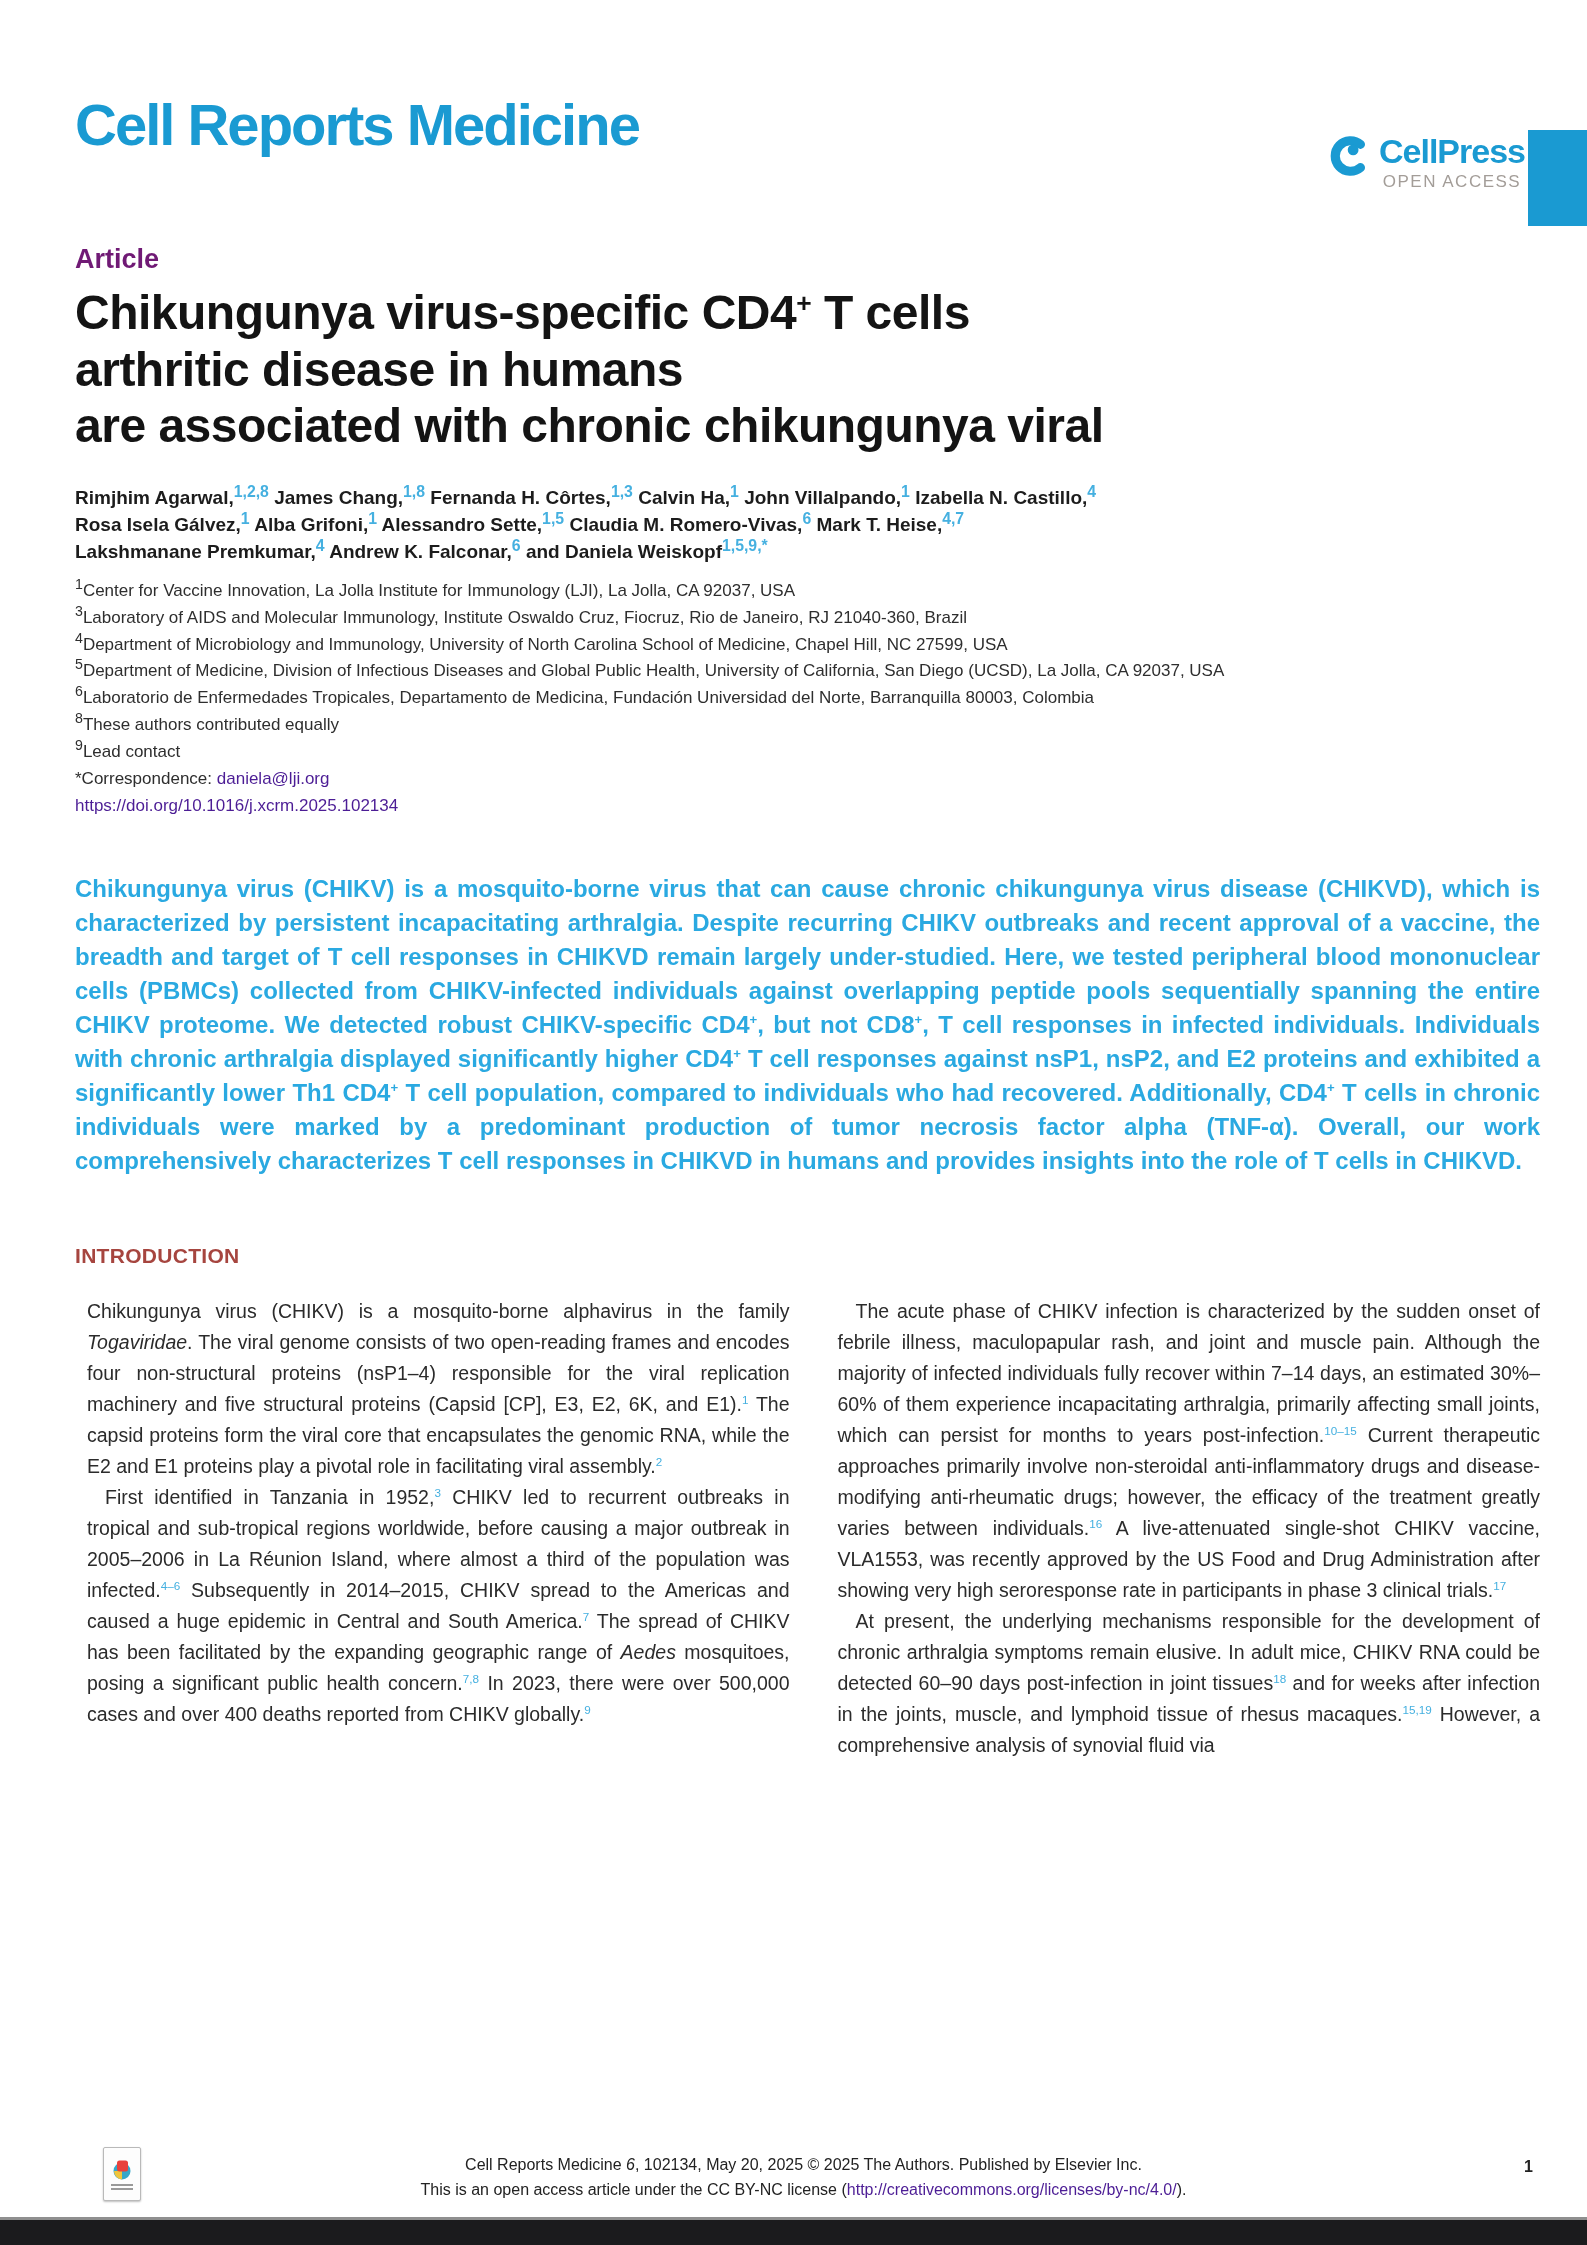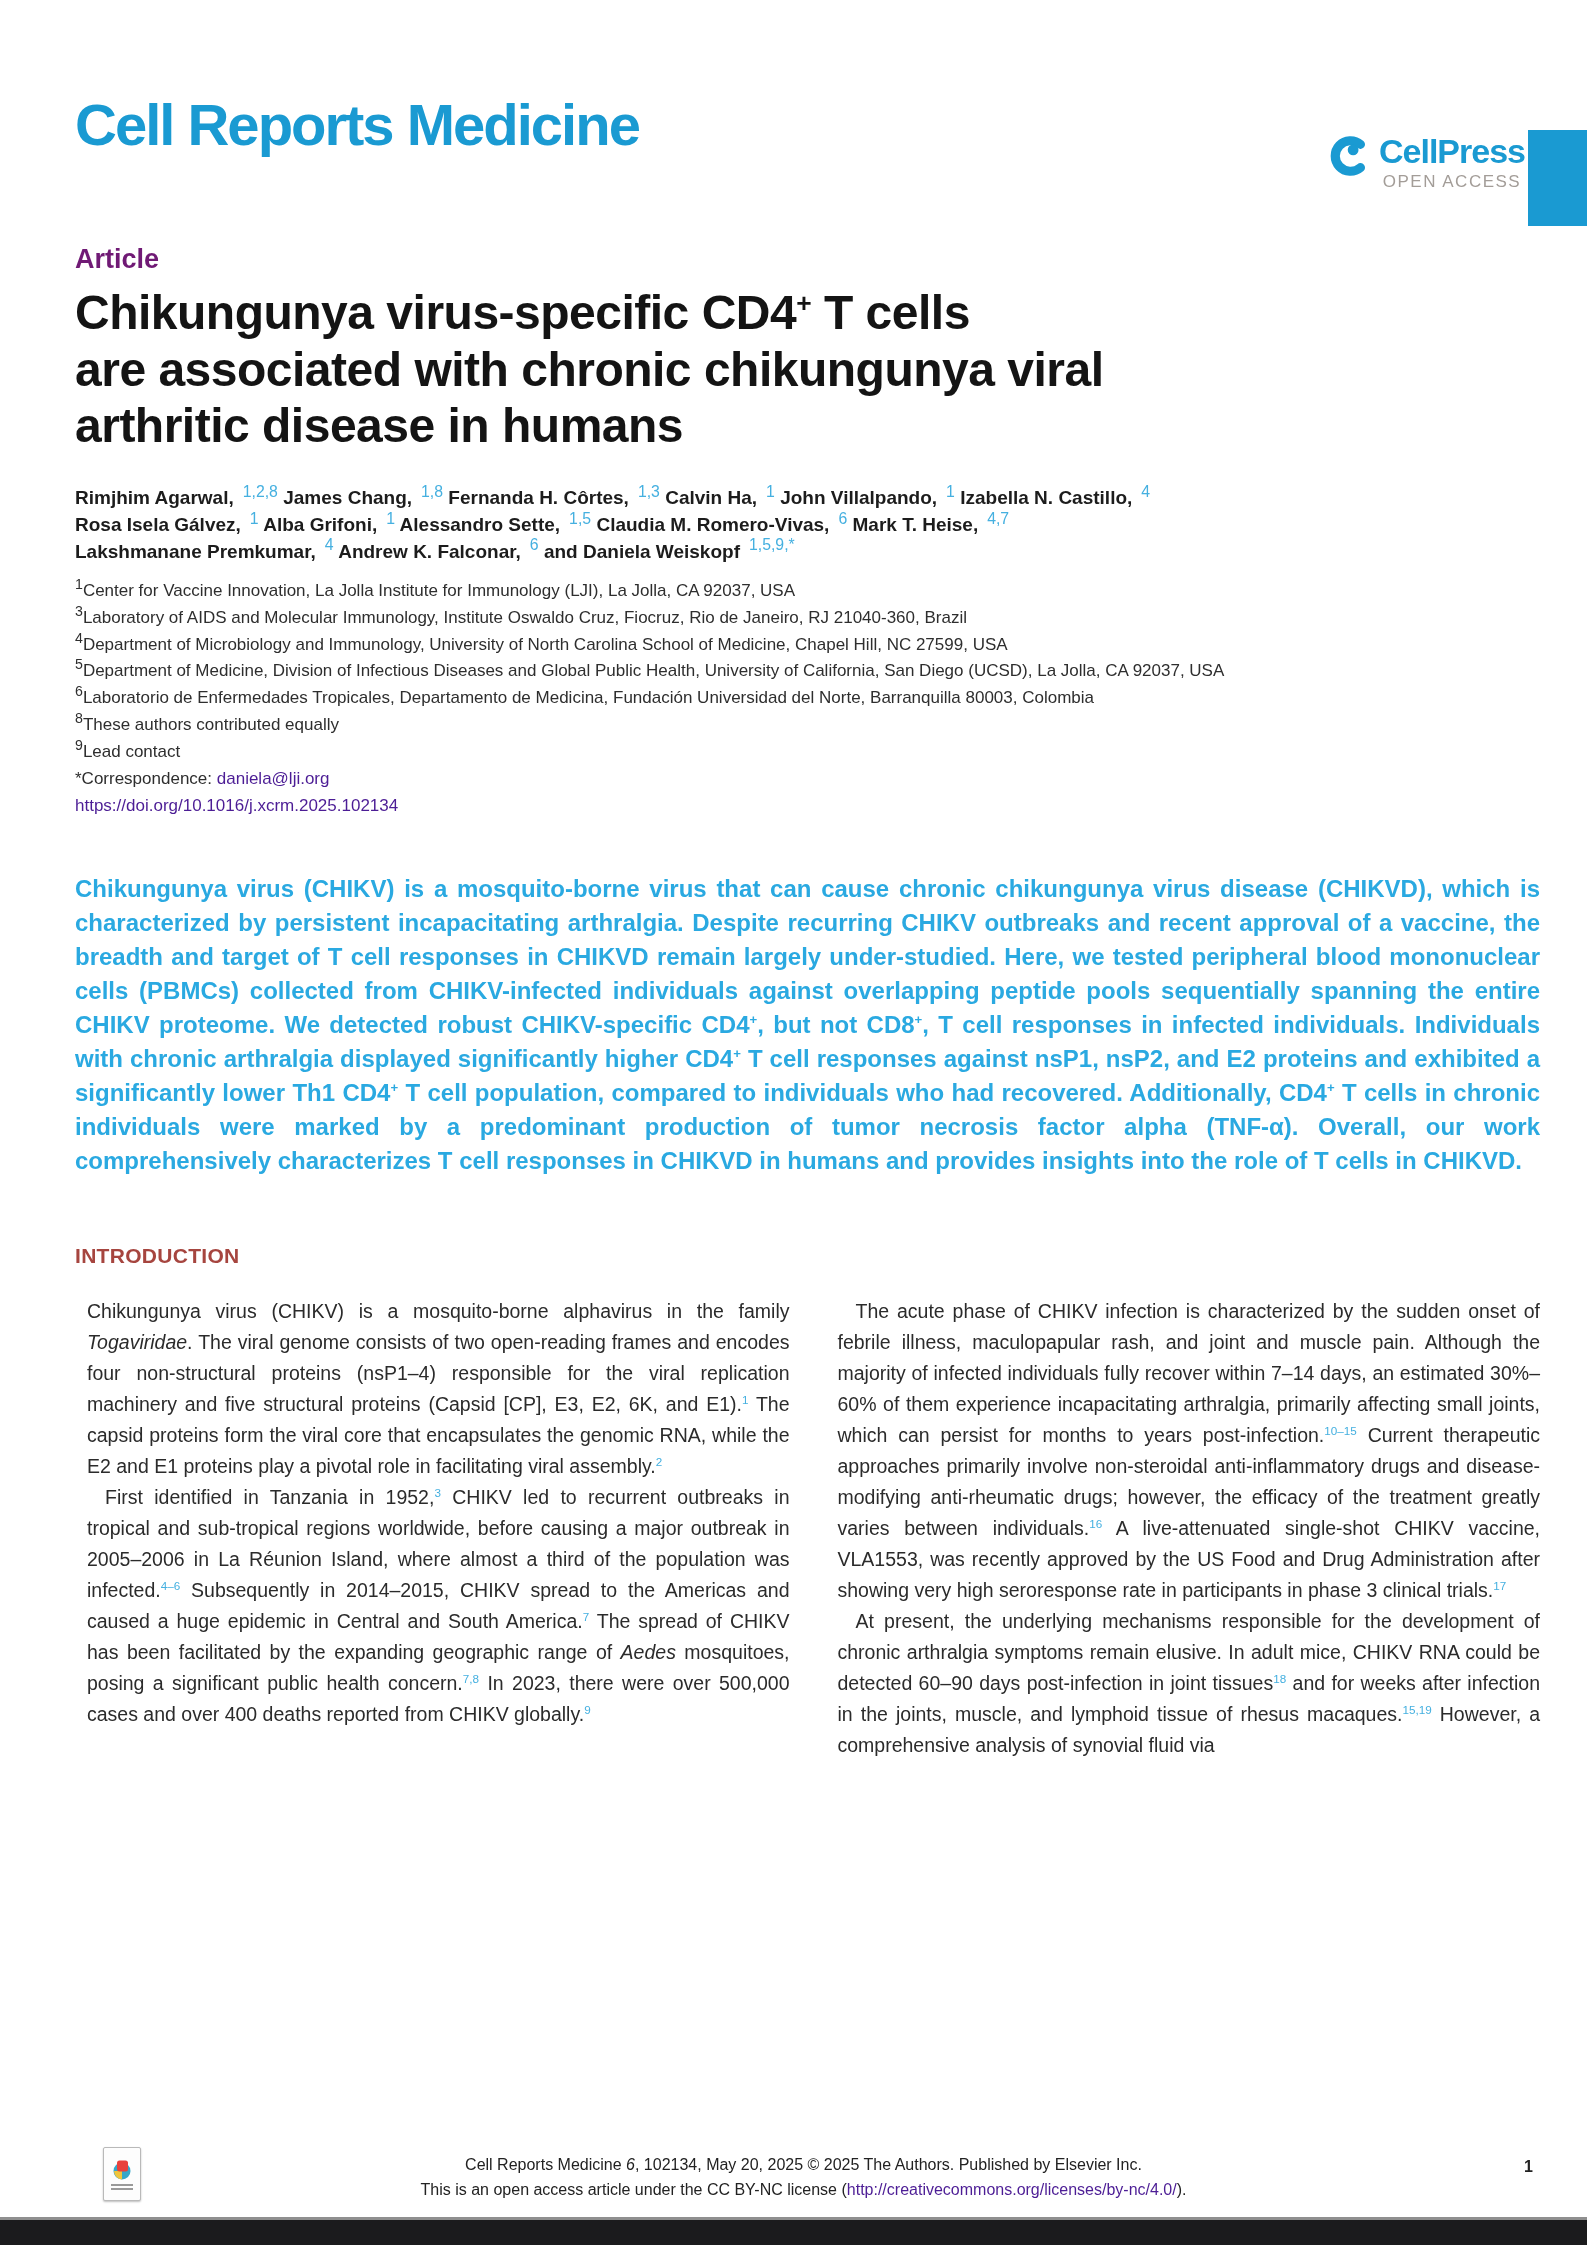--- a/index.html
+++ b/index.html
@@ -14,21 +14,21 @@
   .pub-text{margin-left:10px;}
   .pub-name{font-size:34px;font-weight:bold;color:#1a9ad2;letter-spacing:-1px;line-height:1;}
   .pub-oa{font-size:17px;color:#a39d98;letter-spacing:1.5px;margin-top:4px;text-align:center;}
   .corner-accent{position:absolute;right:0;top:130px;width:59px;height:96px;background:#1a9ad2;}
 
   
   .kicker{margin-top:38px;font-size:27px;font-weight:bold;color:#701a75;}
   .title{margin-top:10px;font-size:48px;font-weight:bold;color:#141414;line-height:1.18;letter-spacing:-0.5px;max-width:1320px;}
   .title sup{font-size:55%;}
   .authors{margin-top:30px;font-size:19px;font-weight:bold;color:#1c1c1c;line-height:1.42;}
-  .authors sup{color:#45b0e0;font-weight:normal;margin-left:9px;}
+  .authors sup{color:#45b0e0;font-weight:bold;}
   .affiliations{margin-top:12px;font-size:17px;color:#2e2e2e;line-height:1.58;}
   .affiliations sup{color:#2e2e2e;}
   .byline-extra{font-size:17px;color:#2e2e2e;line-height:1.58;}
   .link{color:#4c1d95;}
   .italic{font-style:italic;}
   sup{line-height:0;}
   sup.ref{color:#45b0e0;}
 
   
   .summary{margin-top:52px;}
@@ -63,22 +63,22 @@
   <div class="content">
 
     <div class="masthead">
       <div class="journal-name">Cell Reports Medicine</div>
     </div>
 
     <div class="kicker">Article</div>
 
     <h1 class="title" style="margin:10px 0 0 0;">
         <div class="title-line"><span>Chikungunya virus-specific CD4</span><sup>+</sup><span> T cells</span></div>
+        <div class="title-line"><span>arthritic disease in humans</span></div>
         <div class="title-line"><span>are associated with chronic chikungunya viral</span></div>
-        <div class="title-line"><span>arthritic disease in humans</span></div>
       </h1>
 
     <div class="authors">
         <div class="author-line"><span>Rimjhim Agarwal,</span><sup>1,2,8</sup><span> James Chang,</span><sup>1,8</sup><span> Fernanda H. Côrtes,</span><sup>1,3</sup><span> Calvin Ha,</span><sup>1</sup><span> John Villalpando,</span><sup>1</sup><span> Izabella N. Castillo,</span><sup>4</sup></div>
         <div class="author-line"><span>Rosa Isela Gálvez,</span><sup>1</sup><span> Alba Grifoni,</span><sup>1</sup><span> Alessandro Sette,</span><sup>1,5</sup><span> Claudia M. Romero-Vivas,</span><sup>6</sup><span> Mark T. Heise,</span><sup>4,7</sup></div>
         <div class="author-line"><span>Lakshmanane Premkumar,</span><sup>4</sup><span> Andrew K. Falconar,</span><sup>6</sup><span> and Daniela Weiskopf</span><sup>1,5,9,*</sup></div>
       </div>
 
     <div class="affiliations">
         <div class="affiliation-line"><sup>1</sup><span>Center for Vaccine Innovation, La Jolla Institute for Immunology (LJI), La Jolla, CA 92037, USA</span></div>

